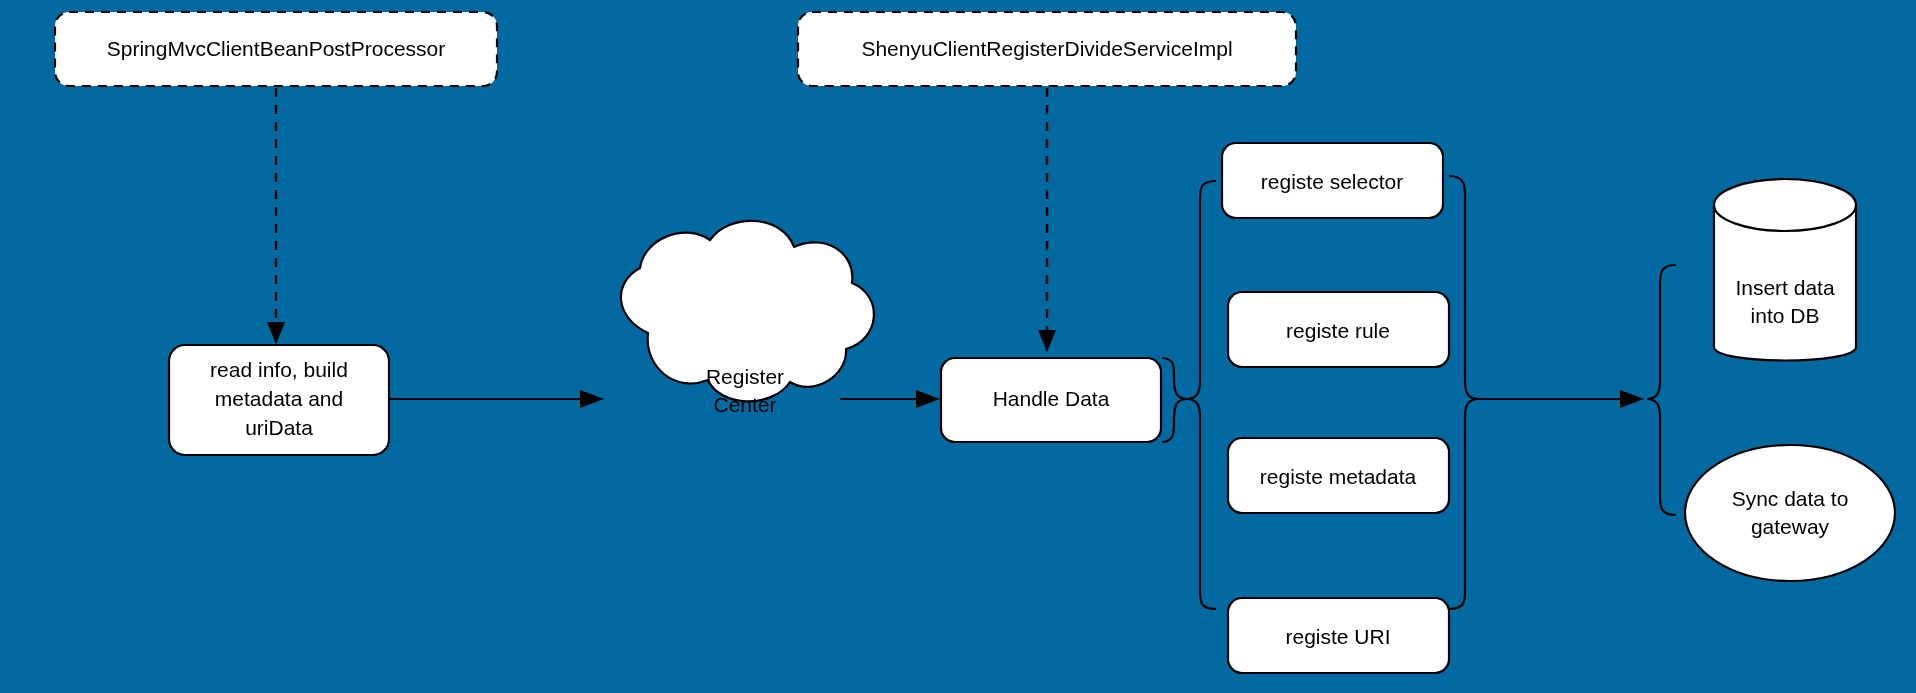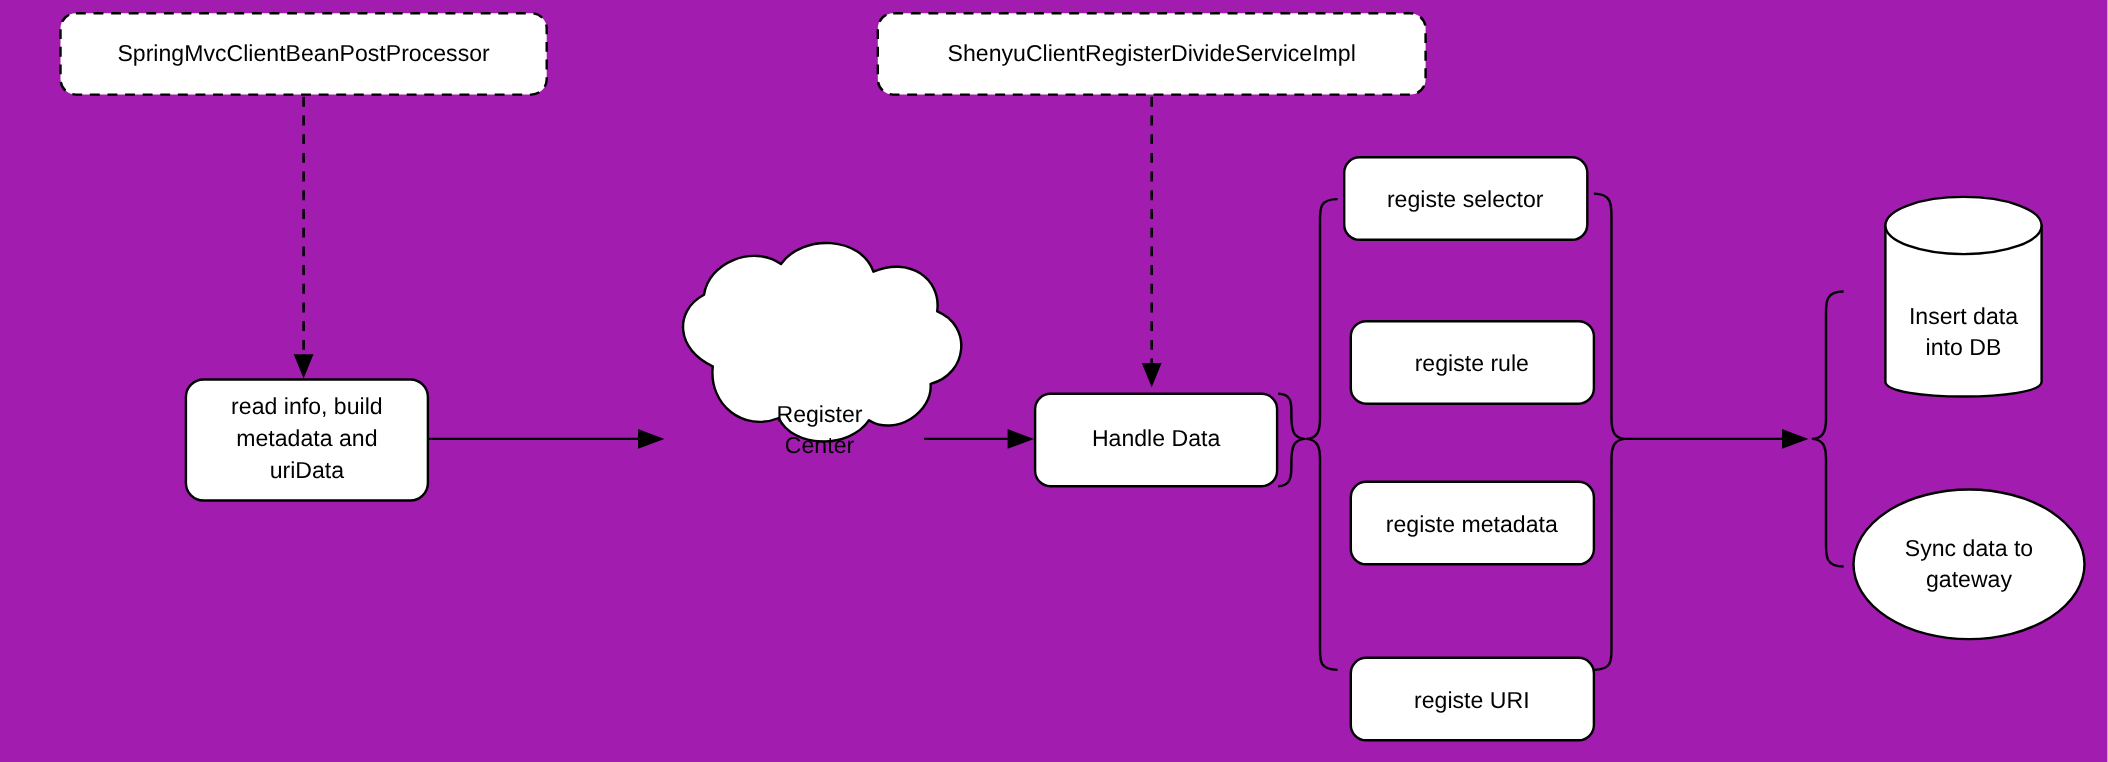--- a/index.html
+++ b/index.html
@@ -4,21 +4,21 @@
 <style>
   html, body {
     margin: 0;
     padding: 0;
     background: #ffffff;
   }
   #canvas {
     position: relative;
     width: 1916px;
     height: 693px;
-    background: #a21caf;
+    background: #0369a1;
     font-family: "Liberation Sans", sans-serif;
     overflow: hidden;
   }
   svg.diagram {
     position: absolute;
     top: 0;
     left: 0;
     width: 1916px;
     height: 693px;
   }

